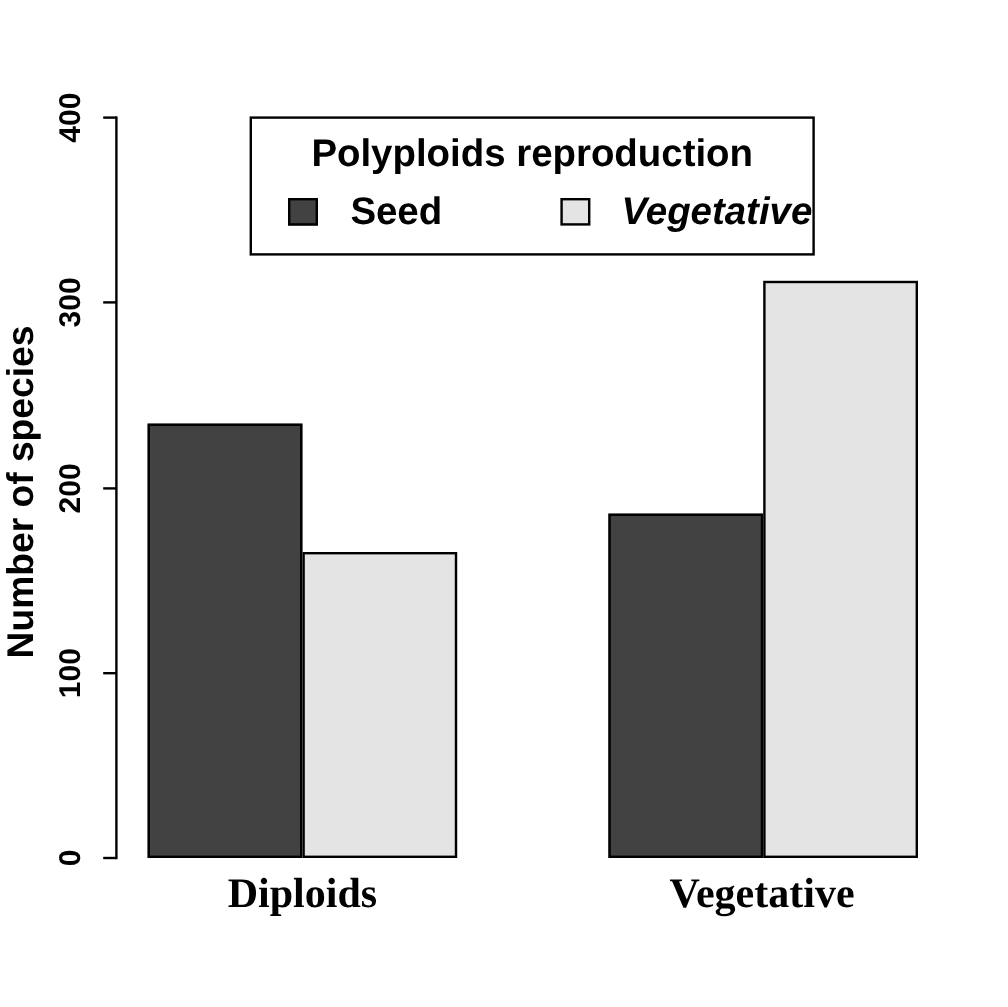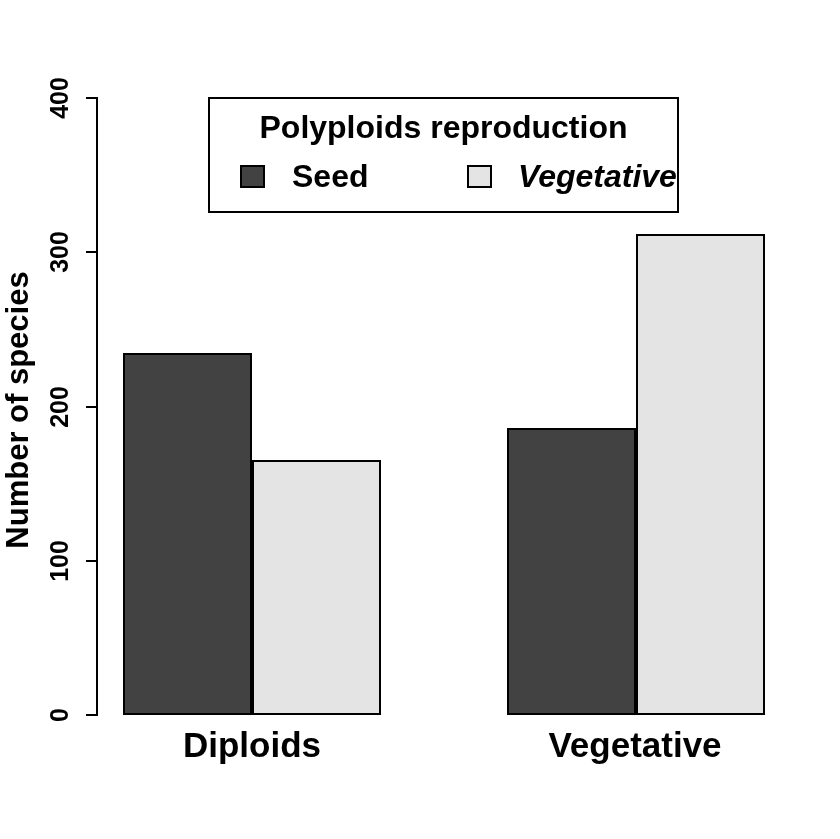--- a/index.html
+++ b/index.html
@@ -48,20 +48,21 @@
     box-sizing: border-box;
     border: 2px solid #000000;
   }
   .x-label {
     position: absolute;
     top: 726px;
     font-size: 35px;
     line-height: 38px;
     white-space: nowrap;
     transform: translateX(-50%);
+    font-family: Liberation Serif, serif;
   }
   .legend {
     position: absolute;
     left: 208px;
     top: 97px;
     width: 471px;
     height: 116px;
     box-sizing: border-box;
     border: 2px solid #000000;
     background: #ffffff;

